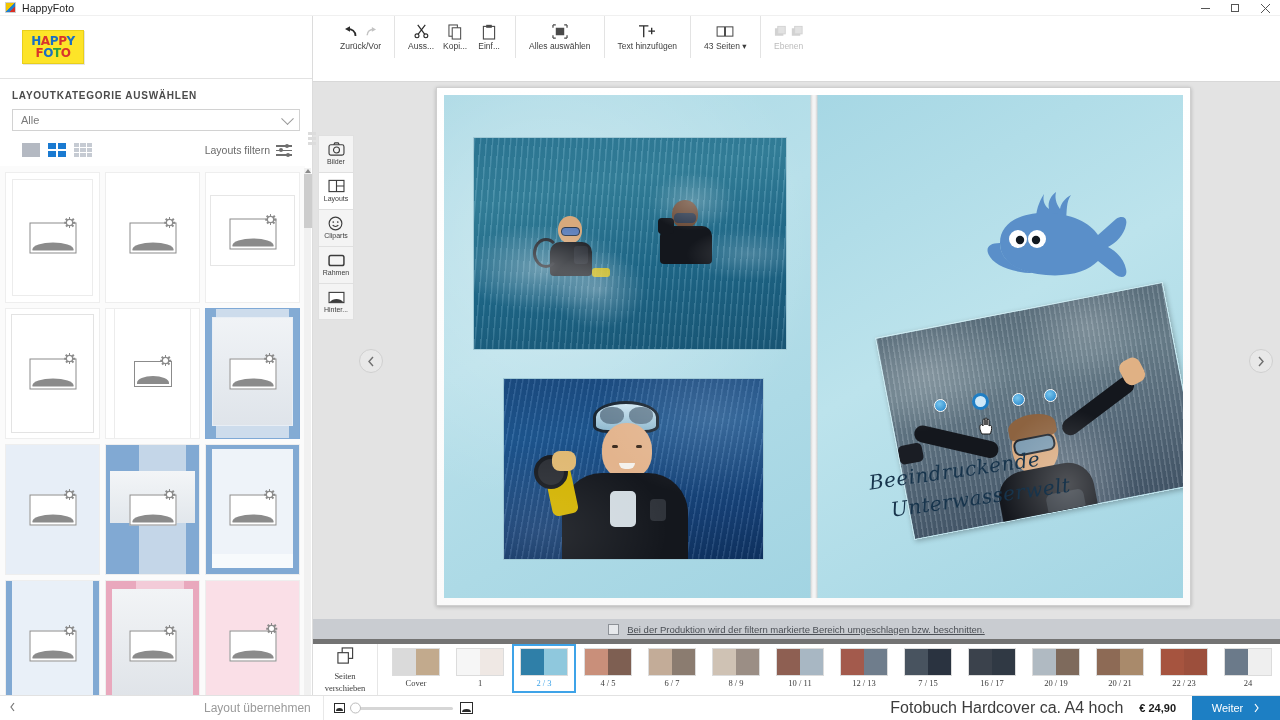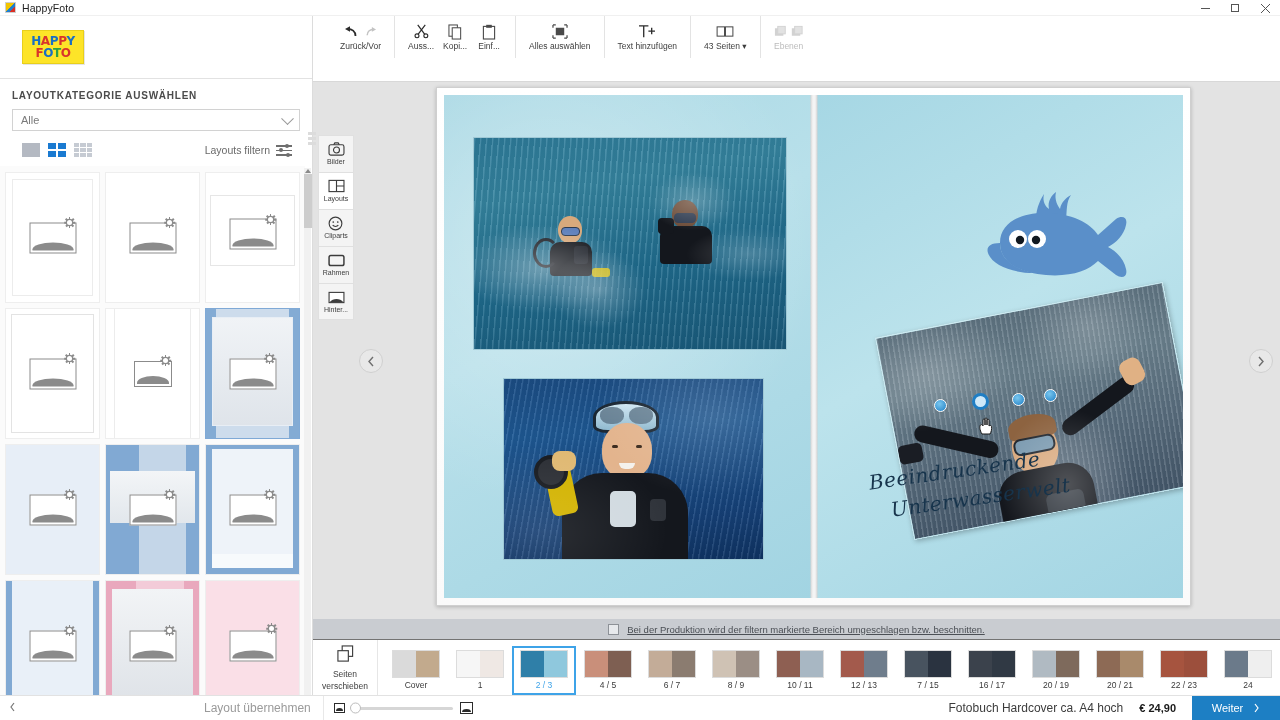--- a/index.html
+++ b/index.html
@@ -272,21 +272,21 @@
   .prodnote {
     position: absolute; left: 313px; top: 619px; width: 967px; height: 20px;
     background: #c9ccd1; display: flex; align-items: center; justify-content: center; gap: 8px;
   }
   .prodnote .chk { width: 11px; height: 11px; border: 1px solid #8d9197; background: #e7e9ec; }
   .prodnote .txt { font-size: 9.5px; color: #4b4f55; text-decoration: underline; }
 
   
   .thumbstrip {
     position: absolute; left: 313px; top: 639px; width: 967px; height: 56px;
-    background: #fff; border-top: 1px solid #737373; display: flex; align-items: flex-end;
+    background: #fff; border-top: 5px solid #737373; display: flex; align-items: flex-start; font-family: Liberation Serif, serif;
   }
   .movepages {
     width: 75px; display: flex; flex-direction: column; align-items: center; gap: 2px;
     border-right: 1px solid #e6e6e6; height: 100%; justify-content: center;
   }
   .movepages .lbl { font-size: 8.5px; color: #3d3d3d; line-height: 10px; text-align: center; }
   .thumbs { display: flex; align-items: center; gap: 0; padding-left: 6px; }
   .thumb {
     width: 64px; display: flex; flex-direction: column; align-items: center; gap: 3px;
     padding: 3px 2px; border: 2px solid transparent;
@@ -313,21 +313,21 @@
   .zicon { width: 11px; height: 10px; border: 1.4px solid #2b2b2b; position: relative; background:#fff; }
   .zicon::after { content:""; position:absolute; left:1px; right:1px; bottom:1px; height:3.5px; background:#2b2b2b;
                   border-radius: 60% 60% 0 0 / 100% 100% 0 0; }
   .zicon.big { width: 13px; height: 12px; }
   .ztrack { flex: 1; height: 3px; background: #d6d6d6; border-radius: 2px; position: relative; }
   .zknob {
     position: absolute; left: 0; top: 50%; transform: translate(-2px,-50%);
     width: 11px; height: 11px; border-radius: 50%; background: #fff; border: 1px solid #bdbdbd;
   }
   .bb-spacer { flex: 1; }
-  .bb-product { font-size: 12px; color: #3c3c3c; padding-right: 16px; }
+  .bb-product { font-size: 16px; color: #3c3c3c; padding-right: 16px; }
   .bb-price { font-size: 11px; font-weight: bold; color: #1a1a1a; padding-right: 16px; }
   .bb-next {
     width: 88px; height: 25px; background: #1d7fc4; color: #fff; font-size: 11px;
     display: flex; align-items: center; justify-content: center; gap: 10px;
   }
 </style>
 </head>
 <body>
 
 <div id="app">

